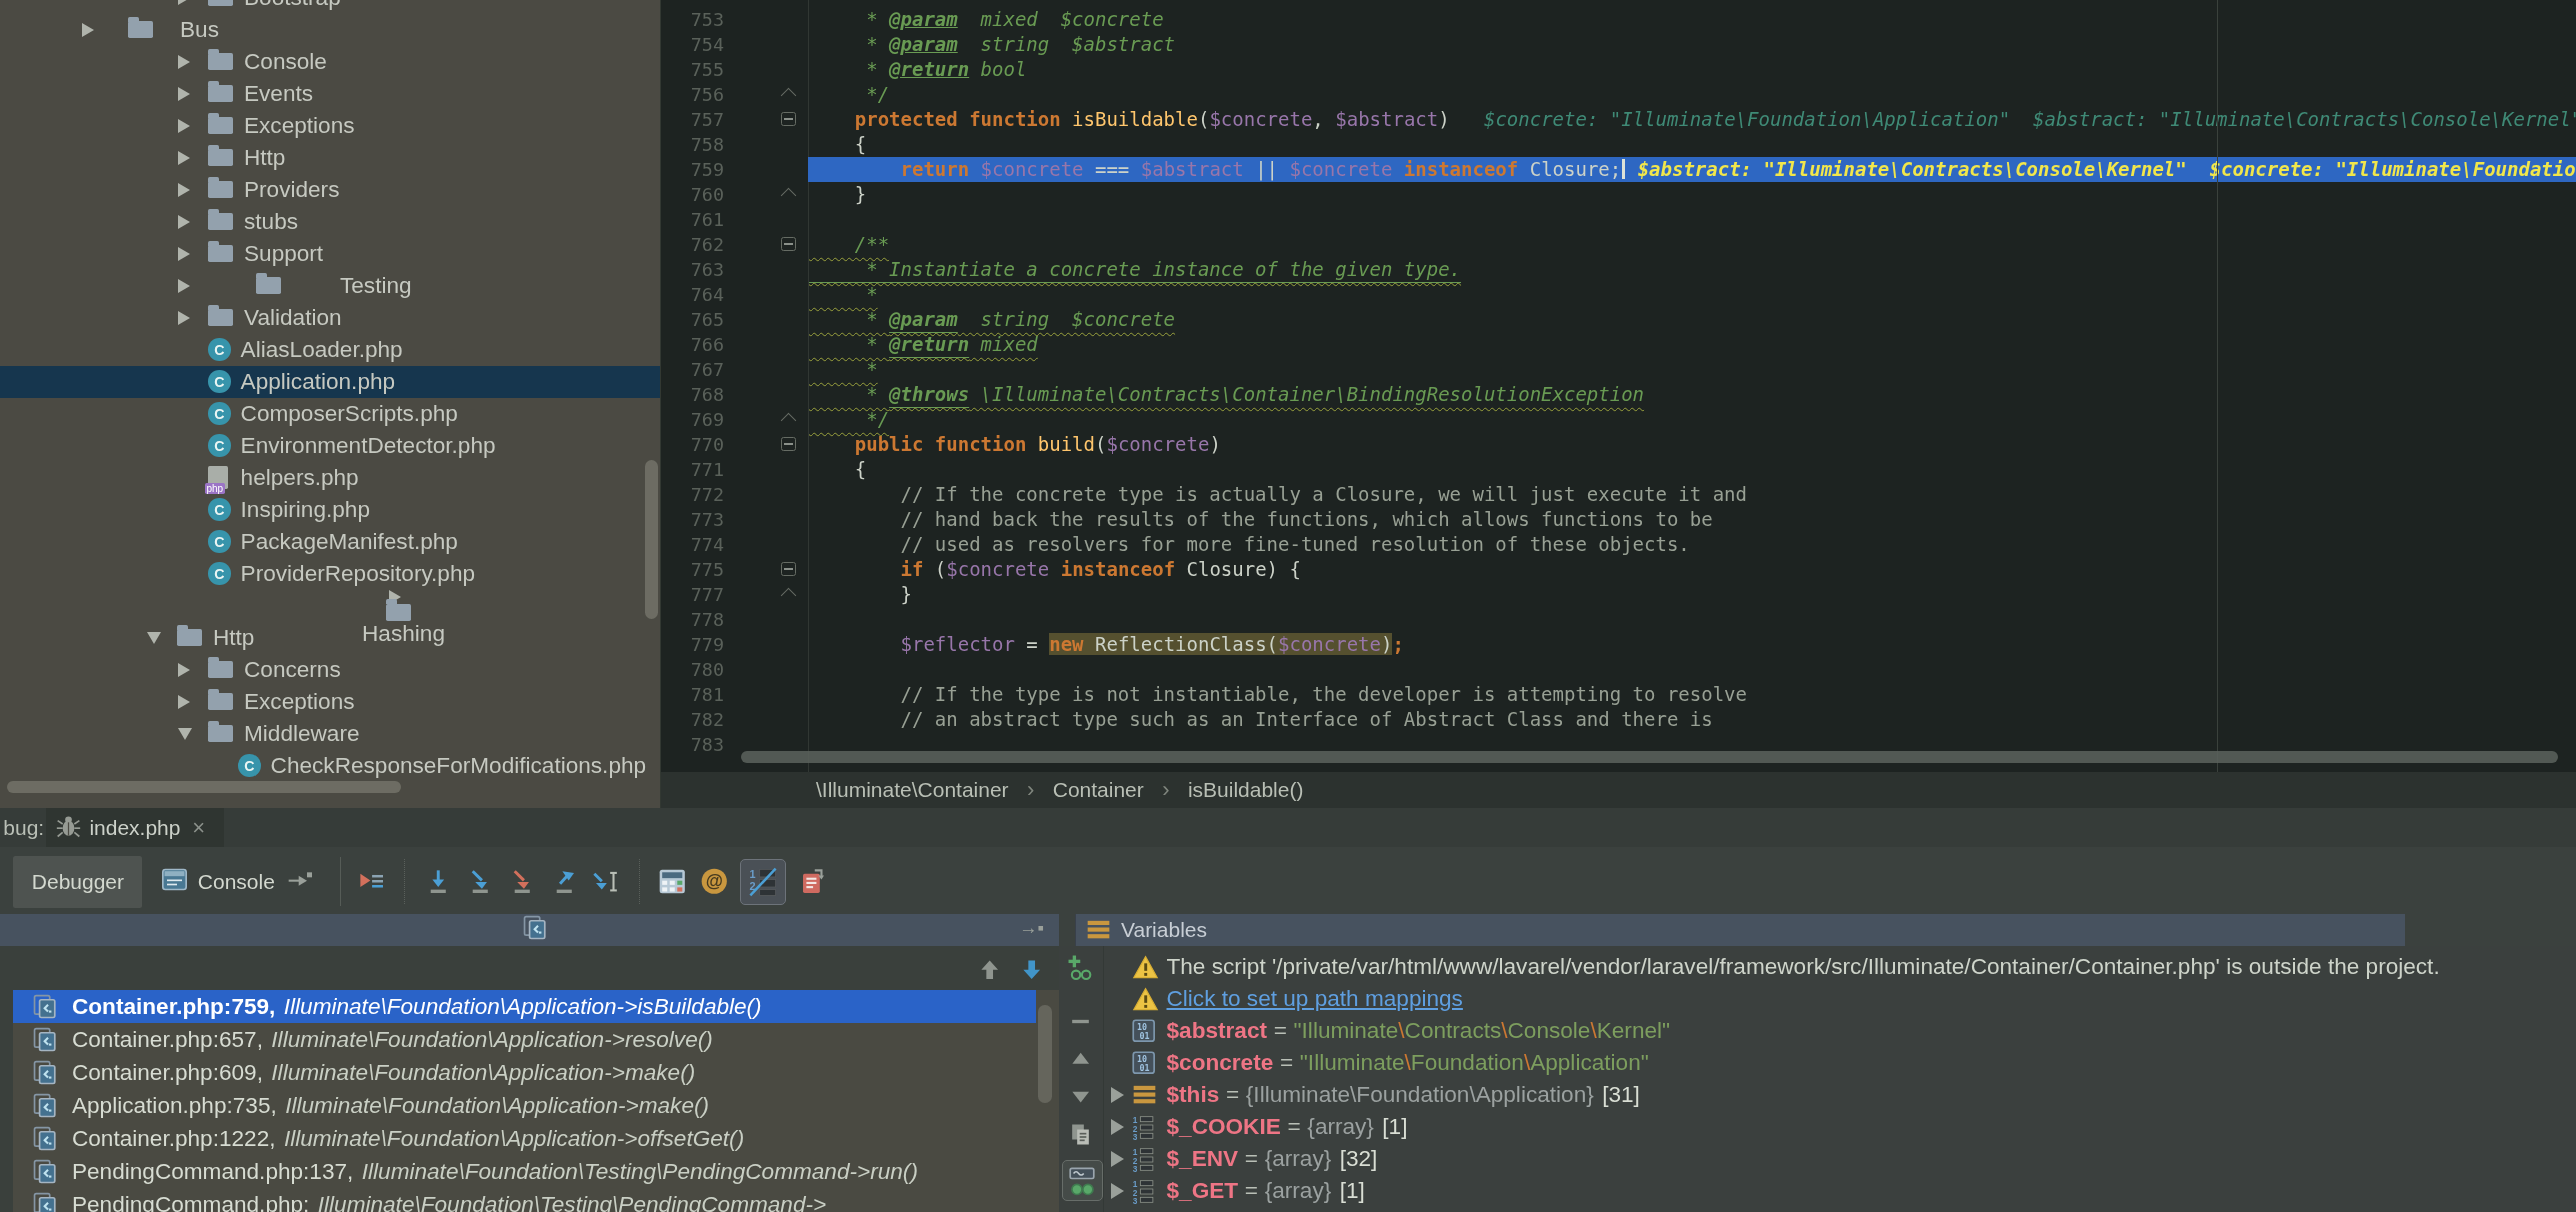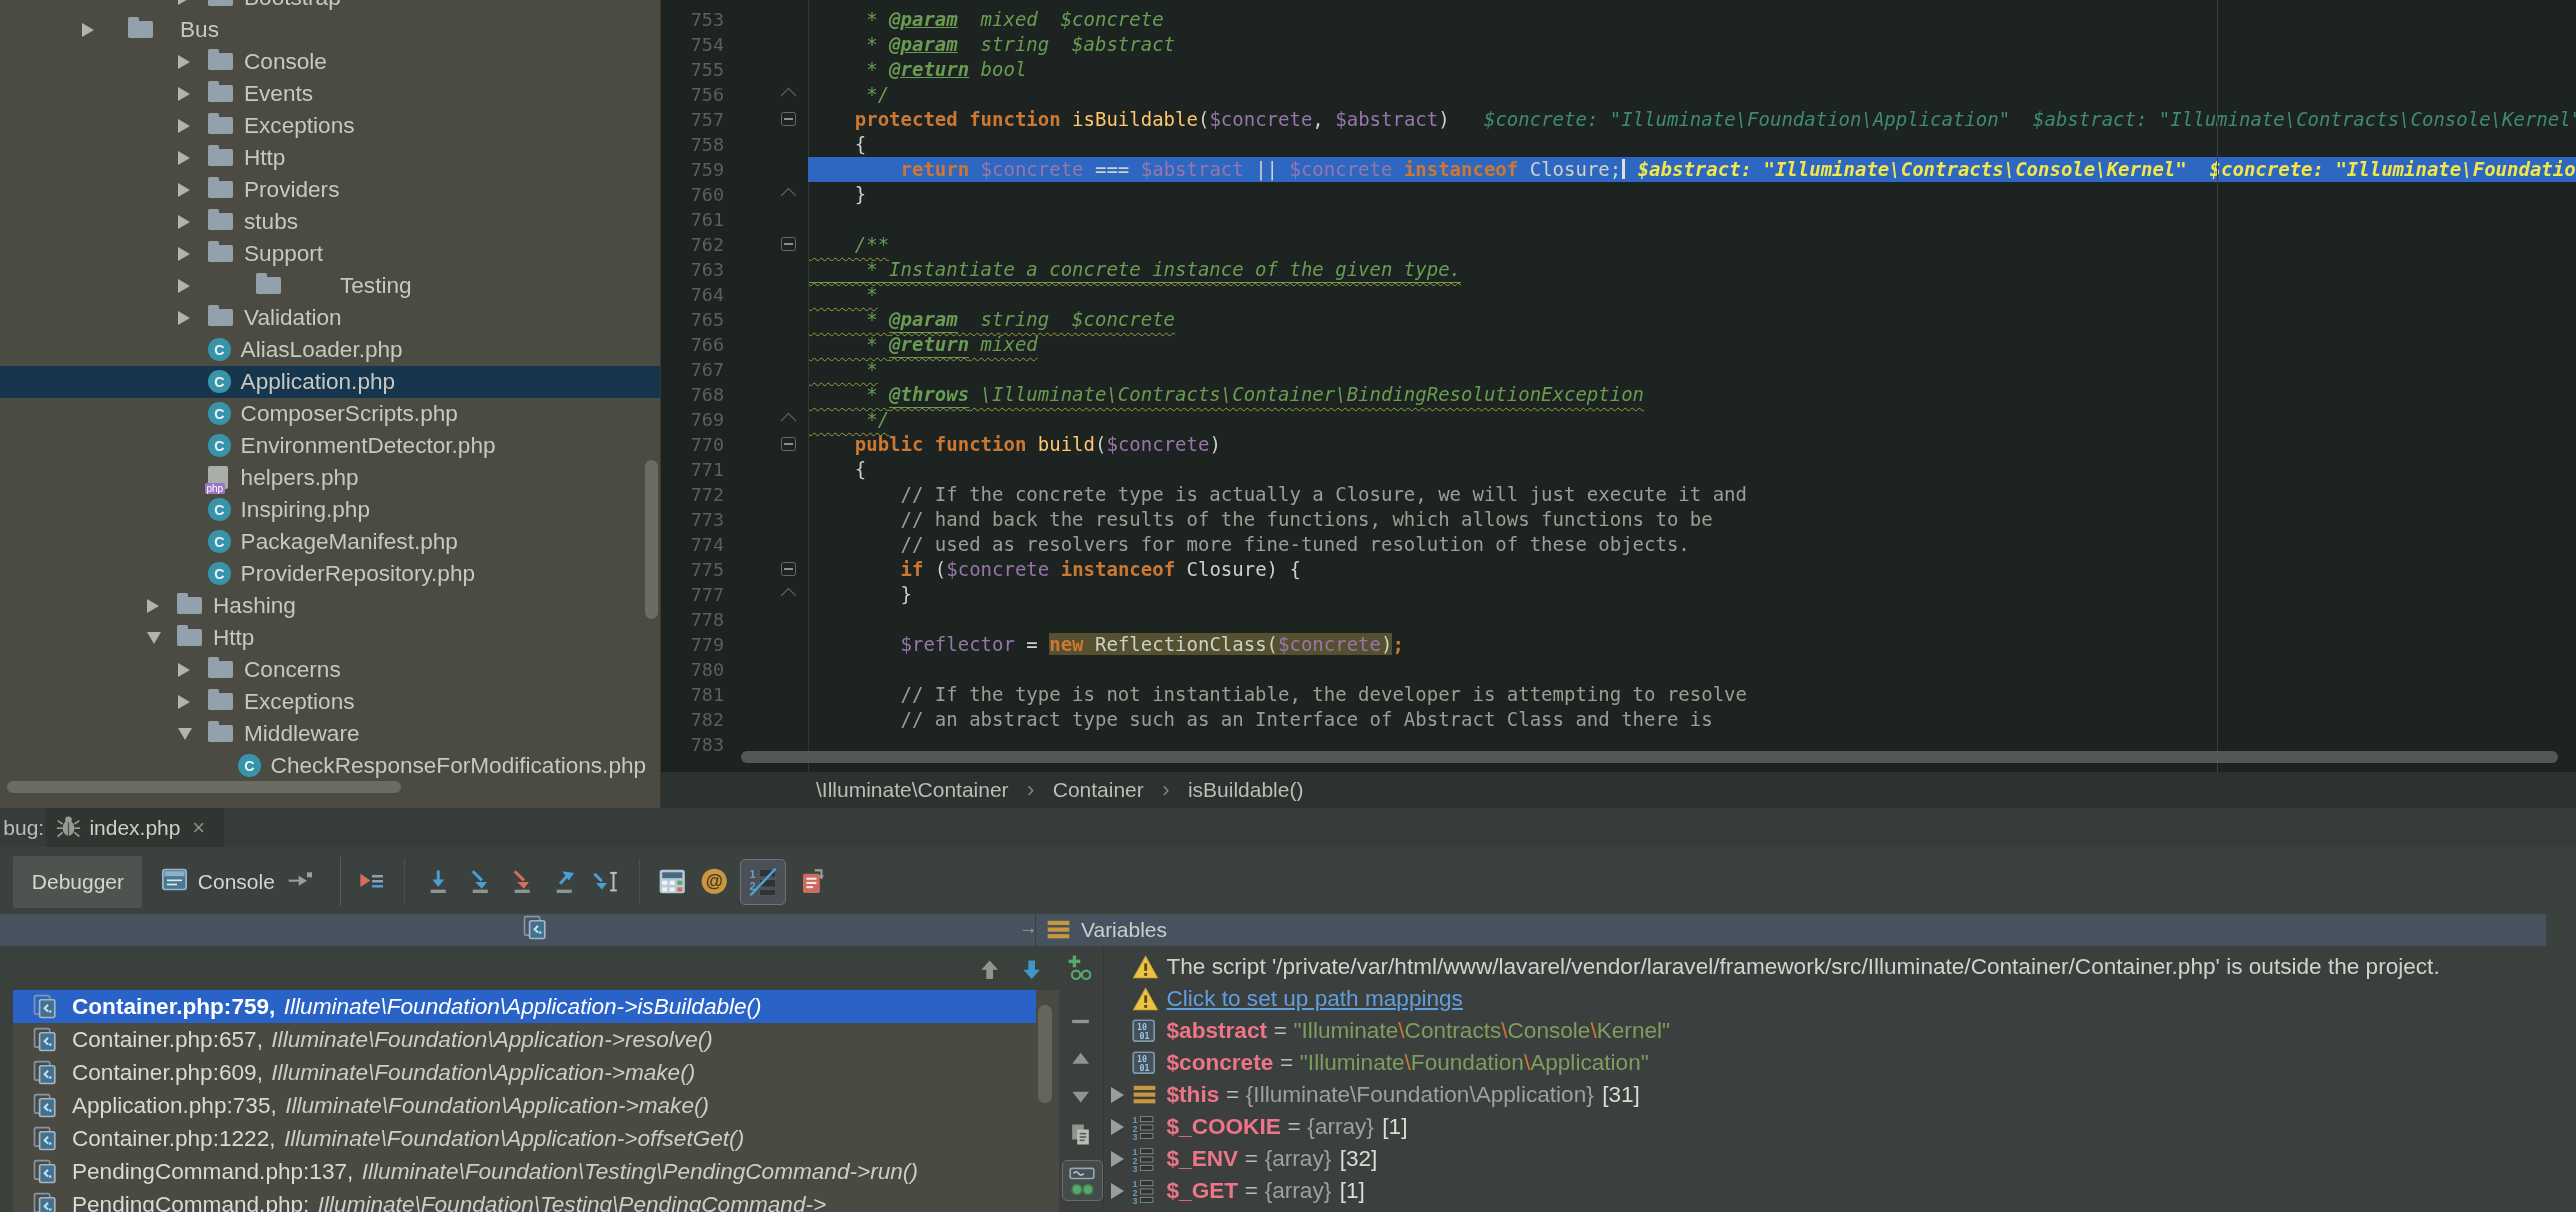--- a/index.html
+++ b/index.html
@@ -61,21 +61,21 @@
   #debugbar{position:absolute;left:0;top:848px;width:2576px;height:67px;background:#3b413e;display:flex;align-items:center;padding-left:13.4px;box-sizing:border-box;}
   .dtab{height:52px;display:flex;align-items:center;padding:0 18.4px;font-size:21px;color:#d3d8cf;border-radius:2.5px;}
   .dtab.on{background:#4e5350;}
   .vsep{width:0.8px;height:49px;background:#565c57;margin:0 10px;}
   .dotsep{height:45px;border-left:1.7px dotted #5a605b;margin:0 11.7px;}
   .tbi{width:32px;height:32px;display:flex;align-items:center;justify-content:center;margin:0 5px;flex:none;}
   .pressed{width:44px;height:44px;background:#4a5056;border:0.8px solid #6d737a;border-radius:5px;display:flex;align-items:center;justify-content:center;margin:0 5px;}
   
   .phead{position:absolute;top:914px;height:32px;background:#47525f;display:flex;align-items:center;font-size:21px;color:#c8ced5;}
   #frames-header{left:0;width:1059px;flex-direction:column;}
-  #vars-header{left:1035px;width:1511px;border-left:0.8px solid #39404a;box-sizing:border-box;}
+  #vars-header{left:1075px;width:1330px;border-left:0.8px solid #39404a;box-sizing:border-box;}
   .phead .hicon{margin:0 10px 0 22px;display:flex;}
   .hd-right{position:absolute;right:15px;top:3.3px;display:flex;align-items:center;color:#9aa09a;font-size:18.4px;}
   
   #frames{position:absolute;left:0;top:946px;width:1059px;height:266px;background:#3a403c;overflow:hidden;}
   #frames .navup{position:absolute;left:978px;top:11.7px;}
   #frames .navdn{position:absolute;left:1020px;top:11.7px;}
   #flist{position:absolute;left:12.6px;right:0;top:44px;bottom:0;background:#4a4a42;overflow:hidden;}
   .frow{height:33px;display:flex;align-items:center;white-space:nowrap;font-size:22.6px;color:#d7dcd2;width:1023px;box-sizing:border-box;padding-left:19px;}
   .frow.sel{background:#2a63c8;color:#ffffff;}
   .frow .m{font-style:italic;color:#c9cfc4;}
@@ -220,21 +220,21 @@
         <div class="trow" style="padding-left: 178px;">
           <span class="arrow-slot"></span>
           <span class="cicn">C</span>
           <span>PackageManifest.php</span>
         </div>
         <div class="trow" style="padding-left: 178px;">
           <span class="arrow-slot"></span>
           <span class="cicn">C</span>
           <span>ProviderRepository.php</span>
         </div>
-        <div class="trow" style="padding-left: 147px;">
+        <div class="trow" style="padding-left: 147px; flex-direction: column;">
           <span class="arrow-slot">
             <span class="tri-r"></span>
           </span>
           <span class="folder"></span>
           <span>Hashing</span>
         </div>
         <div class="trow" style="padding-left: 147px;">
           <span class="arrow-slot">
             <span class="tri-d"></span>
           </span>

